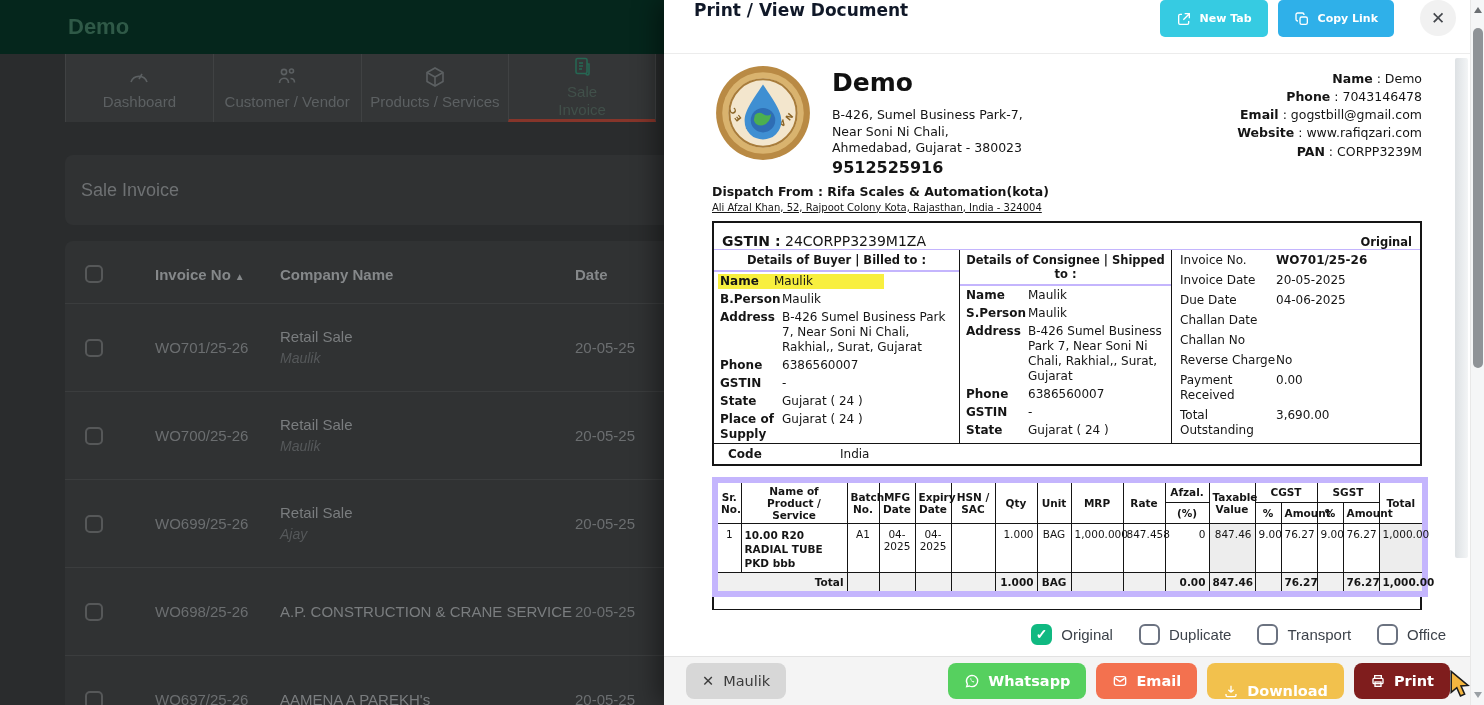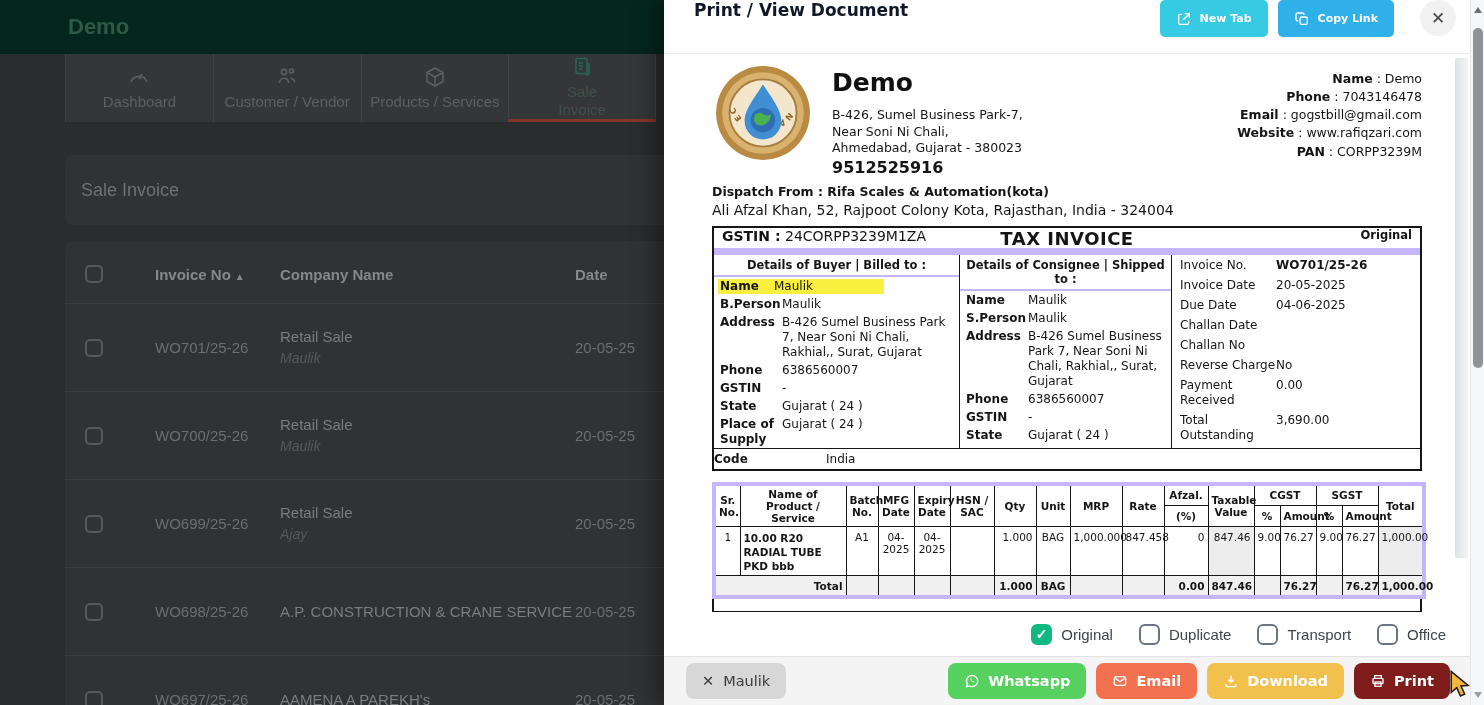--- a/index.html
+++ b/index.html
@@ -46,45 +46,45 @@
   .doc { width:710px; margin:8px 0 0 48px; color:#151515; font-size:12px; }
   .doc-head { display:flex; align-items:flex-start; }
   .logo { width:102px; height:102px; flex:0 0 102px; }
   .company-block { margin-left:18px; padding-top:6px; }
   .company-name { font-size:25px; font-weight:bold; color:#111; margin-bottom:10px; }
   .company-addr { font-size:12.5px; line-height:1.32; }
   .company-phone { font-weight:bold; font-size:16px; }
   .info-block { margin-left:auto; text-align:right; font-size:12.5px; line-height:1.45; padding-top:8px; }
   .info-block b { font-weight:bold; }
   .dispatch-line { margin-top:6px; font-size:12.5px; font-weight:bold; }
-  .dispatch-addr { margin-top:3px; font-size:14px; }
+  .dispatch-addr { margin-top:3px; font-size:10px;text-decoration:underline; }
 
   .inv-box { border:2px solid #151515; margin-top:8px; }
-  .inv-titlebar { position:relative; height:27px; border-bottom:7px solid #c4b5fd; display:flex; align-items:flex-start; padding:0 8px; }
+  .inv-titlebar { position:relative; height:27px; border-bottom:1px solid #c4b5fd; display:flex; align-items:flex-end; padding:0 8px; }
   .inv-gstin { font-size:14px; } .inv-gstin b { font-weight:bold; }
   .inv-doctitle { position:absolute; left:0; right:0; text-align:center; font-size:18px; font-weight:bold; letter-spacing:0.5px; }
   .inv-copytype { margin-left:auto; font-weight:bold; font-size:11.5px; z-index:1; background:#fff; padding-left:6px; }
 
   .inv-details { display:grid; grid-template-columns:246px 212px 248px; }
   .inv-col { border-right:1px solid #151515; }
   .inv-col:last-child { border-right:none; }
   .inv-colhead { text-align:center; font-weight:bold; font-size:11.5px; border-bottom:2px solid #c4b5fd; padding:3px 0; }
   .kv { display:flex; padding:2px 6px 1px 6px; line-height:1.25; }
   .kv .k { flex:0 0 62px; font-weight:bold; }
   .kv .v { flex:1; }
   .kv-meta .k { flex:0 0 96px; font-weight:normal; }
   .kv-meta { padding:3px 8px 2px 8px; }
   .hl { background:#f8ef3f; display:inline-flex; width:166px; }
   .hl .k { flex:0 0 56px; font-weight:bold; }
-  .inv-coderow { display:flex; border-top:1px solid #151515; padding:3px 0; }
+  .inv-coderow { display:flex; border-top:1px solid #151515; padding:3px 14px; }
   .inv-coderow .k { flex:0 0 112px; font-weight:bold; }
 
   .items-wrap { margin-top:11px; }
   table.items { width:710px; border-collapse:collapse; font-size:10.5px; table-layout:fixed; }
-  table.items { border:4px solid #c4b5fd; }
+  table.items { border:6px solid #c4b5fd; }
   table.items th, table.items td { border:1px solid #151515; padding:2px 3px; vertical-align:middle; }
   table.items th { font-weight:bold; text-align:center; line-height:1.15; }
   td.num { text-align:right; } td.ctr { text-align:center; }
   td.shade, th.shade { background:#ededed; }
   tr.item-row td { height:45px; vertical-align:top; padding-top:4px; }
   .item-name { font-weight:bold; line-height:1.35; }
   tr.total-row td { background:#f0f0f0; font-weight:bold; height:21px; }
   .empty-box { width:710px; height:13px; border:2px solid #151515; border-top:none; border-bottom:1px solid #151515; }
   .stub-table { width:710px; height:9px; border:2px solid #151515; margin-top:5px; display:flex; }
   .stub-table span { border-right:1px solid #151515; flex:1; }
@@ -93,21 +93,21 @@
   .copy-opt { display:flex; align-items:center; gap:9px; margin-left:10px; cursor:pointer; }
   .copy-label { font-size:15px; color:#3d434b; }
   .cbx { width:21px; height:21px; border-radius:6px; border:2px solid #6b7280; background:#fff; display:flex; align-items:center; justify-content:center; }
   .cbx.checked { background:#10b981; border-color:#10b981; color:#fff; font-size:14px; font-weight:bold; }
 
   .modal-footer { height:49px; background:#f4f4f4; border-top:1px solid #e2e2e2; display:flex; align-items:center; padding:0 20px 0 22px; gap:10px; }
   .btn-foot { height:36px; border-radius:8px; font-size:14.5px; }
   .btn-closefoot { background:#d7d7d7; color:#3c3c3c; font-weight:normal; gap:9px; }
   .btn-whatsapp { background:#56d05f; margin-left:auto; }
   .btn-email { background:#f3714f; }
-  .btn-download { background:#f2c14d; }
+  .btn-download { background:#f2c14d;align-items:flex-end; }
   .btn-print { background:#7f1d1d; }
 
   
   .scrollbar { position:absolute; right:0; top:0; width:14px; height:705px; background:#f5f6f7; border-left:1px solid #e8e8e8; }
   .sb-up { position:absolute; top:7px; left:3px; width:0; height:0; border-left:4px solid transparent; border-right:4px solid transparent; border-bottom:6px solid #6b6f73; }
   .sb-down { position:absolute; bottom:7px; left:3px; width:0; height:0; border-left:4px solid transparent; border-right:4px solid transparent; border-top:6px solid #9aa0a5; }
   .sb-thumb { position:absolute; top:28px; left:2px; width:10px; height:340px; background:#8f9397; border-radius:6px; }
 
   .cursor { position:absolute; left:1449px; top:670px; z-index:50; }
 </style>
@@ -260,21 +260,20 @@
       </div>
 
       <div class="dispatch-line">
         <span>Dispatch From</span> : <span>Rifa Scales &amp; Automation(kota)</span>
       </div>
       <div class="dispatch-addr">Ali Afzal Khan, 52, Rajpoot Colony Kota, Rajasthan, India - 324004</div>
 
       <div class="inv-box">
         <div class="inv-titlebar">
           <span class="inv-gstin"><b>GSTIN :</b> <span>24CORPP3239M1ZA</span></span>
-          <span class="inv-doctitle">TAX INVOICE</span>
           <span class="inv-copytype">Original</span>
         </div>
 
         <div class="inv-details">
           <div class="inv-col">
             <div class="inv-colhead">Details of Buyer | Billed to :</div>
             <div class="kv" style="padding-left:4px;">
                 <span class="hl">
                   <span class="k" style="padding-left:2px;">Name</span>
                   <span class="v">Maulik</span>

